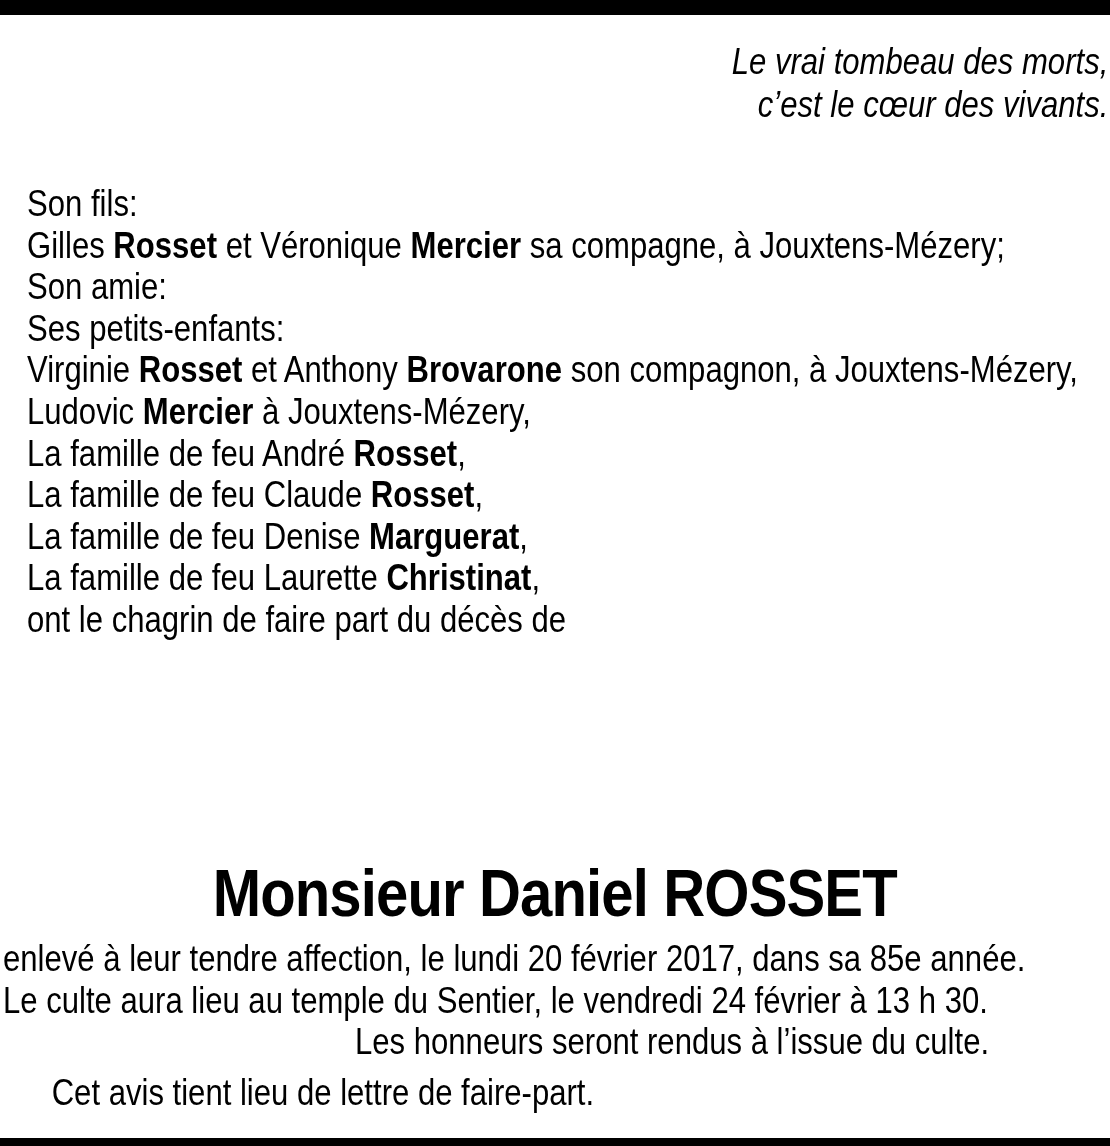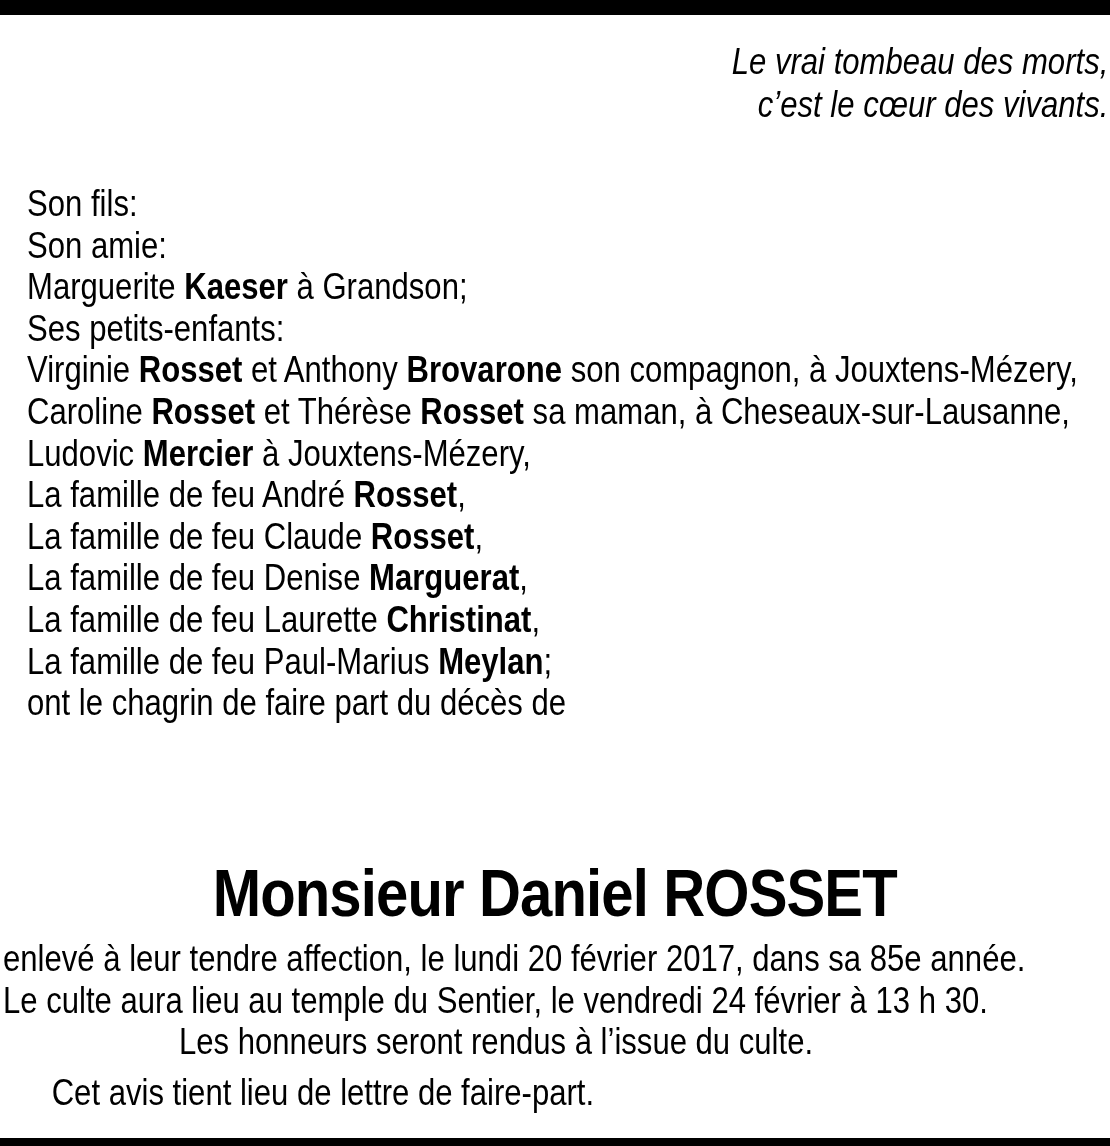--- a/index.html
+++ b/index.html
@@ -74,21 +74,21 @@
   }
   .title .cond { transform: scaleX(0.88); transform-origin: 50% 50%; }
 
   .details {
     position: absolute;
     top: 938px;
     left: 3px;
     right: 0;
     font-size: 37px;
     line-height: 41.6px;
-    text-align: center;
+    text-align: right;
   }
 
   .closing {
     position: absolute;
     top: 1072px;
     left: 0;
     width: 100%;
     text-align: left;
     font-size: 37px;
     line-height: 42px;
@@ -106,31 +106,29 @@
     <div class="quote-line">
       <span class="cond">Le vrai tombeau des morts,</span>
     </div>
     <div class="quote-line">
       <span class="cond">c’est le cœur des vivants.</span>
     </div>
   </div>
 
   <div class="family" id="family-lines">
       <div class="line"><span class="cond"><span>Son fils:</span></span></div>
+      <div class="line"><span class="cond"><span>Gilles </span><span class="b">Rosset</span><span> et Véronique </span><span class="b">Mercier</span><span> sa compagne, à Jouxtens-Mézery;</span></span></div>
       <div class="line"><span class="cond"><span>Son amie:</span></span></div>
-      <div class="line"><span class="cond"><span>Marguerite </span><span class="b">Kaeser</span><span> à Grandson;</span></span></div>
       <div class="line"><span class="cond"><span>Ses petits-enfants:</span></span></div>
       <div class="line"><span class="cond"><span>Virginie </span><span class="b">Rosset</span><span> et Anthony </span><span class="b">Brovarone</span><span> son compagnon, à Jouxtens-Mézery,</span></span></div>
-      <div class="line"><span class="cond"><span>Caroline </span><span class="b">Rosset</span><span> et Thérèse </span><span class="b">Rosset</span><span> sa maman, à Cheseaux-sur-Lausanne,</span></span></div>
       <div class="line"><span class="cond"><span>Ludovic </span><span class="b">Mercier</span><span> à Jouxtens-Mézery,</span></span></div>
       <div class="line"><span class="cond"><span>La famille de feu André </span><span class="b">Rosset</span><span>,</span></span></div>
       <div class="line"><span class="cond"><span>La famille de feu Claude </span><span class="b">Rosset</span><span>,</span></span></div>
       <div class="line"><span class="cond"><span>La famille de feu Denise </span><span class="b">Marguerat</span><span>,</span></span></div>
       <div class="line"><span class="cond"><span>La famille de feu Laurette </span><span class="b">Christinat</span><span>,</span></span></div>
-      <div class="line"><span class="cond"><span>La famille de feu Paul-Marius </span><span class="b">Meylan</span><span>;</span></span></div>
       <div class="line"><span class="cond"><span>ont le chagrin de faire part du décès de</span></span></div>
     </div>
 
   <h1 class="title">
     <span class="cond">Monsieur Daniel ROSSET</span>
   </h1>
 
   <div class="details">
     <div class="line">
       <span class="cond">enlevé à leur tendre affection, le lundi 20 février 2017, dans sa 85e année.</span>

